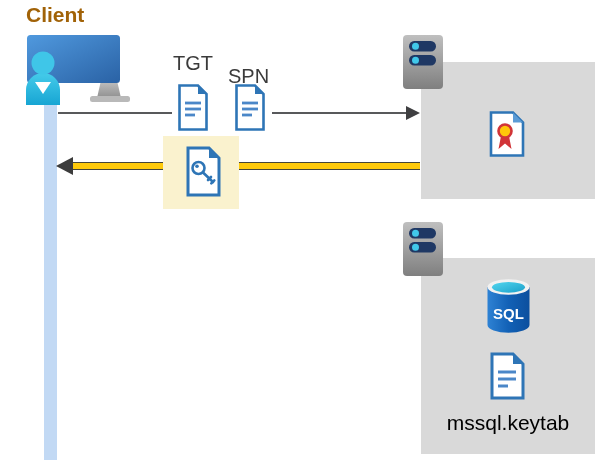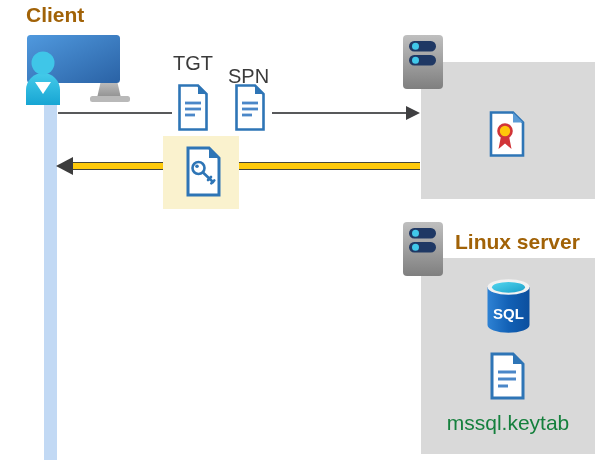--- a/index.html
+++ b/index.html
@@ -18,21 +18,21 @@
 
   .req-line { background:#58595b; height:2px; }
   .req-head { width:0; height:0; border-top:7px solid transparent;
               border-bottom:7px solid transparent; border-left:14px solid #3f3f41; }
 
   .gold-line { height:8px; background:#ffca0a;
                border-top:1.6px solid #454536; border-bottom:1.6px solid #454536; }
   .gold-head { width:0; height:0; border-top:9px solid transparent;
                border-bottom:9px solid transparent; border-right:17px solid #3c3c3c; }
 
-  .keytab-label { font-size:21px; color:#15803d; text-align:center; }
+  .keytab-label { font-size:21px; color:#000000; text-align:center; }
   svg { display:block; }
 </style>
 </head>
 <body>
 
 <div class="stage">
 
   <div class="abs gray-box" style="left:421px; top:62px; width:174px; height:137px;"></div>
   <div class="abs gray-box" style="left:421px; top:258px; width:174px; height:196px;"></div>
 
@@ -72,21 +72,20 @@
       <polygon points="23,64 15,52 31,52" fill="#ffffff"></polygon>
       <circle cx="23" cy="33" r="11.5" fill="#3fc6e8"></circle>
     </g>
   </svg>
 
   <div class="abs title" style="left:26px; top:2px;">Client</div>
 
   <div class="abs small-label" style="left:173px; top:52px; width:40px;">TGT</div>
   <div class="abs small-label" style="left:228px; top:52px; width:44px;margin-top:13px;">SPN</div>
 
-  <div class="abs title" style="left:455px; top:229px; width:140px;">Linux server</div>
 
   <svg class="abs" style="left:177px; top:83px;" width="32" height="49" viewBox="0 0 32 49">
     <path d="M2.5 2.5 H21 L29.5 11 V46.5 H2.5 Z" fill="#ffffff" stroke="#2e75b6" stroke-width="2.6"></path>
     <path d="M21 2.5 L29.5 11 H21 Z" fill="#2e75b6"></path>
     <line x1="8" y1="20" x2="24" y2="20" stroke="#4b87c8" stroke-width="2.8"></line>
     <line x1="8" y1="26" x2="24" y2="26" stroke="#4b87c8" stroke-width="2.8"></line>
     <line x1="8" y1="32" x2="18" y2="32" stroke="#4b87c8" stroke-width="2.8"></line>
   </svg>
 
   <svg class="abs" style="left:234px; top:83px;" width="32" height="49" viewBox="0 0 32 49">

